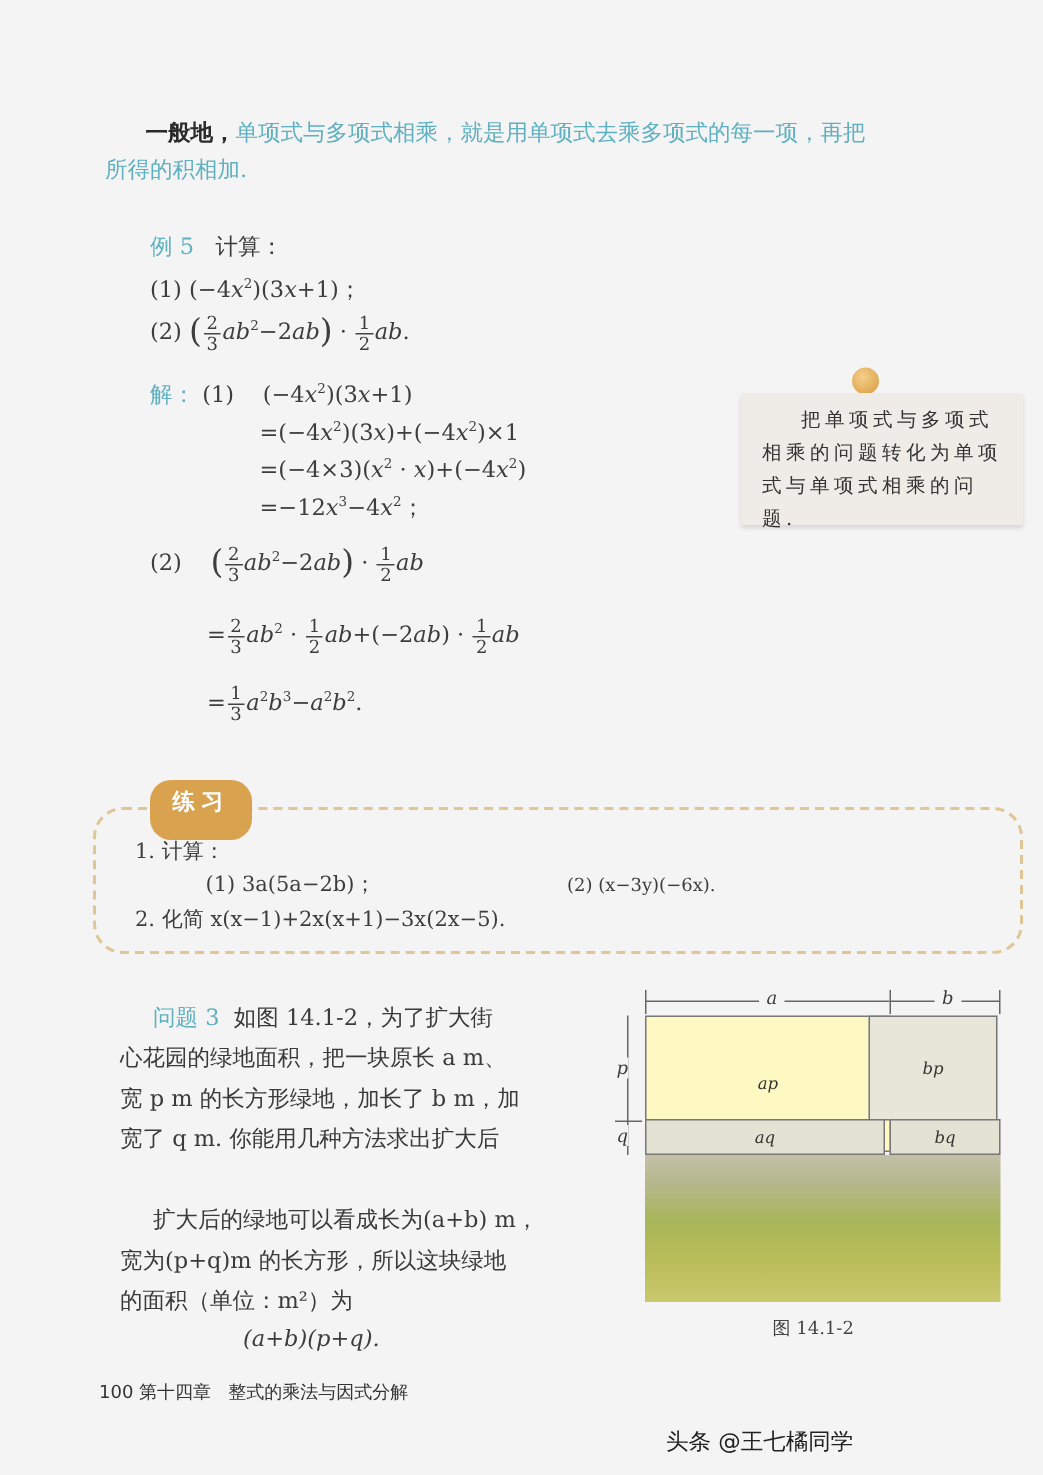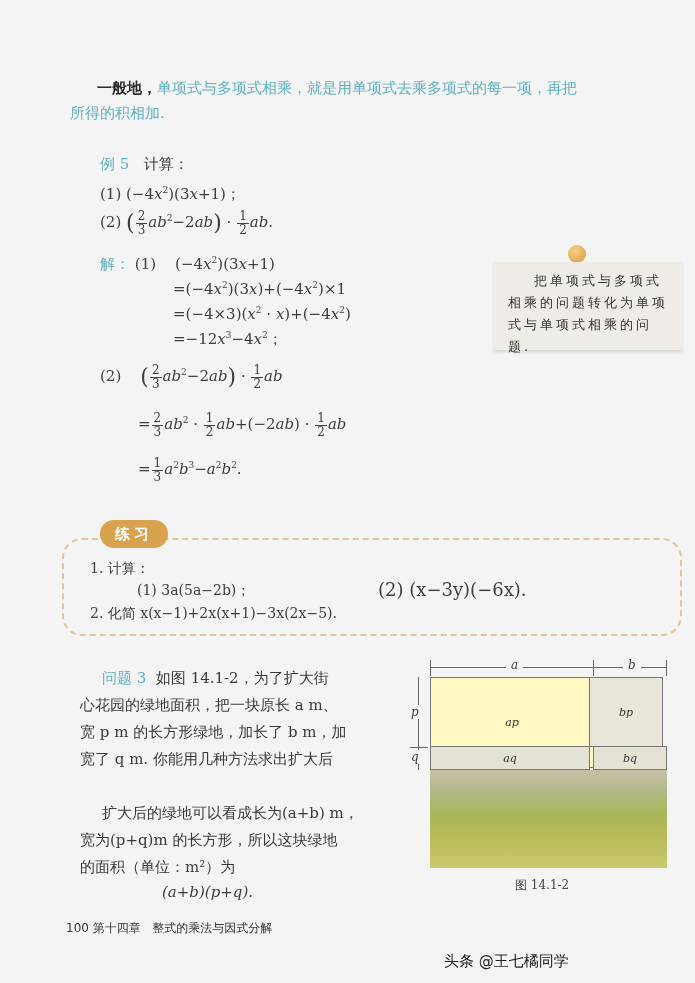--- a/index.html
+++ b/index.html
@@ -35,21 +35,21 @@
     left:568px; top:245px; width:18px; height:18px; border-radius:50%;
     background:radial-gradient(circle at 40% 35%, #f5cf8a, #d8993e);
   }
 
   
   .practice {
     left:62px; top:538px; width:620px; height:98px;
     border:2px dashed #e0c595; border-radius:20px; box-sizing:border-box;
   }
   .practice-tab {
-    left:100px; top:520px; width:68px; height:28px; border-radius:14px;
+    left:100px; top:520px; width:68px; height:40px; border-radius:14px;
     background:#d9a24f; color:#fff; font-size:15px; font-weight:bold;
     text-align:center; line-height:28px; letter-spacing:4px;
     font-family:"DejaVu Sans", sans-serif;
   }
   .cell { position:absolute; box-sizing:border-box; font-style:italic; font-size:11px; color:#333; display:flex; align-items:center; justify-content:center; }
   .photo {
     left:430px; top:770px; width:237px; height:98px;
     background:linear-gradient(180deg,#c4c0a8 0%, #b5b88e 18%, #a8b65a 45%, #b9bd58 70%, #c9c86e 100%);
   }
   .dimline { position:absolute; background:#666; }
@@ -100,21 +100,21 @@
   =<span class="frac"><span class="num">2</span><span>3</span></span><span class="it">ab</span><sup>2</sup> · <span class="frac"><span class="num">1</span><span>2</span></span><span class="it">ab</span>+(−2<span class="it">ab</span>) · <span class="frac"><span class="num">1</span><span>2</span></span><span class="it">ab</span>
 </div>
 <div class="abs txt math" style="left:138px; top:455px;">
   =<span class="frac"><span class="num">1</span><span>3</span></span><span class="it">a</span><sup>2</sup><span class="it">b</span><sup>3</sup>−<span class="it">a</span><sup>2</sup><span class="it">b</span><sup>2</sup>.
 </div>
 
 <div class="abs practice"></div>
 <div class="abs practice-tab">练习</div>
 <div class="abs txt math" style="left:90px; top:558px; font-size:14px;">1. 计算：</div>
 <div class="abs txt math" style="left:110px; top:580px; font-size:14px;margin-left:27px;">(1) 3a(5a−2b)；</div>
-<div class="abs txt math" style="left:378px; top:580px; font-size:18px;">(2) (x−3y)(−6x).</div>
+<div class="abs txt math" style="left:378px; top:580px; font-size:12px;">(2) (x−3y)(−6x).</div>
 <div class="abs txt math" style="left:90px; top:603px; font-size:14px;">2. 化简 x(x−1)+2x(x+1)−3x(2x−5).</div>
 
 <div class="abs txt" style="left:102px; top:665px; font-size:15px; line-height:27px;">
   <div><span class="teal">问题 3</span>&nbsp;&nbsp;<span>如图 14.1-2，为了扩大街</span></div>
 </div>
 <div class="abs txt" style="left:80px; top:692px; font-size:15px; line-height:27px;">
   <div>心花园的绿地面积，把一块原长 a m、</div>
   <div>宽 p m 的长方形绿地，加长了 b m，加</div>
   <div>宽了 q m. 你能用几种方法求出扩大后</div>
 </div>
@@ -137,21 +137,21 @@
 <div class="abs" style="left:410px; top:677px; width:18px; height:93px;">
   <div class="dimline" style="left:8px; top:0; width:1px; height:93px;"></div>
   <div class="dimline" style="left:0; top:70px; width:18px; height:1px;"></div>
   <span class="abs it" style="left:1px; top:28px; font-size:12px; background:#f5f4f4;">p</span>
   <span class="abs it" style="left:1px; top:73px; font-size:12px; background:#f5f4f4;">q</span>
 </div>
 
 <div class="abs photo"></div>
 <div class="abs" style="left:430px; top:677px; width:237px; height:93px;">
   <div class="cell" style="left:0; top:0; width:164px; height:91px; background:#fef9c3; border:1px solid #777;">ap</div>
-  <div class="cell" style="left:159px; top:0; width:74px; height:70px; background:#e8e6d8; border:1px solid #777;">bp</div>
+  <div class="cell" style="left:149px; top:0; width:86px; height:70px; background:#e8e6d8; border:1px solid #777;">bp</div>
   <div class="cell" style="left:0; top:69px; width:160px; height:24px; background:#e3e2d3; border:1px solid #777;">aq</div>
   <div class="cell" style="left:163px; top:69px; width:74px; height:24px; background:#e3e2d3; border:1px solid #777;">bq</div>
 </div>
 <div class="abs" style="left:515px; top:877px; font-size:12px; color:#444;">图 14.1-2</div>
 
 <div class="abs footer" style="left:66px; top:920px; font-size:12px; color:#333;">
   <span>100</span>
   <span>第十四章</span>&nbsp;&nbsp;
   <span>整式的乘法与因式分解</span>
 </div>

